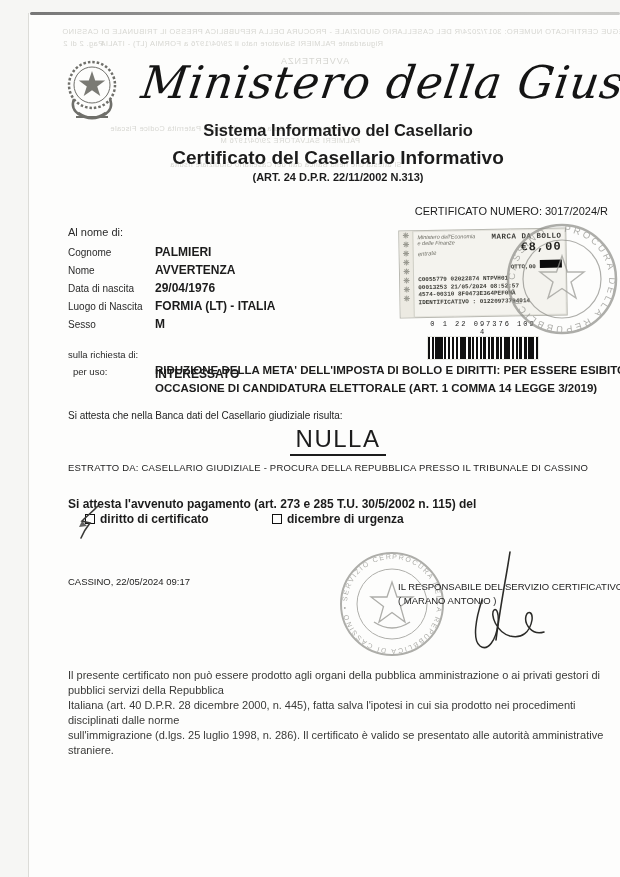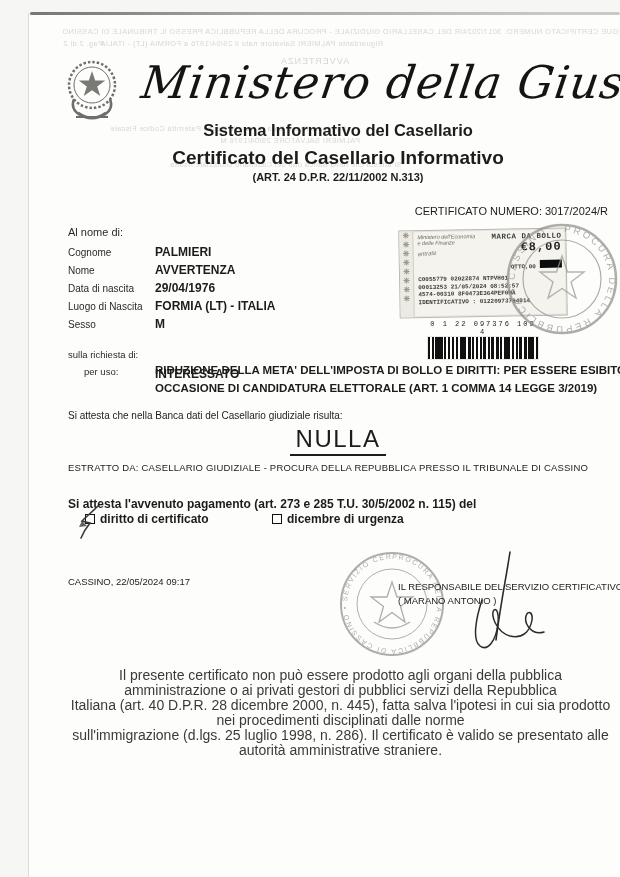--- a/index.html
+++ b/index.html
@@ -42,21 +42,21 @@
   .nulla{
     font-size:24px;letter-spacing:1.5px;text-align:center;
     border-bottom:2px solid #1c1c1c;padding:0 6px 1px 6px;display:inline-block;
   }
   .extract{font-size:9.5px;letter-spacing:.2px;white-space:nowrap;}
   .pay-statement{font-size:12px;font-weight:bold;}
   .chk-box{width:10px;height:10px;border:1.5px solid #111;display:inline-block;}
   .chk-label{font-size:12px;font-weight:bold;}
   .issue-date{font-size:9.5px;}
   .signer{font-size:9.5px;white-space:nowrap;}
-  .footer-text{font-size:14px;color:#3a3a38;line-height:15px;text-align:center;}
+  .footer-text{font-size:11px;color:#3a3a38;line-height:15px;}
   
   .bollo{
     border:1px solid #b9b9b2;background:#f4f3ee;
     transform:rotate(-1deg);display:flex;
     box-shadow:0 0 0 1px #e4e3dc inset;
   }
   .bollo-strip{
     width:14px;border-right:1px solid #cfcfc6;background:#eceae2;
     font-size:8px;color:#8b8b82;text-align:center;line-height:9px;overflow:hidden;
   }
@@ -164,21 +164,21 @@
     <circle cx="59" cy="59" r="54" fill="none" stroke="#8f8f8a" stroke-width="2.5"></circle>
     <circle cx="59" cy="59" r="39" fill="none" stroke="#8f8f8a" stroke-width="1.2"></circle>
     <text font-size="9.5" fill="#8f8f8a" letter-spacing="2.5" font-family="Liberation Sans, sans-serif">
       <textPath href="#arc1" startOffset="2">PROCURA DELLA REPUBBLICA • CASSINO</textPath>
     </text>
     <path d="M59 36 L64.5 52 L81 52 L68 62 L73 78 L59 68.5 L45 78 L50 62 L37 52 L53.5 52 Z" fill="none" stroke="#999994" stroke-width="1.4"></path>
   </svg>
 
   <div class="abs small-label" style="left:68px;top:349px;">sulla richiesta di:</div>
   <div class="abs f-value" style="left:155px;top:346px;margin-top:21px;">INTERESSATO</div>
-  <div class="abs small-label" style="left:84px;top:366px;">per uso:</div>
+  <div class="abs small-label" style="left:73px;top:366px;">per uso:</div>
   <div class="abs use-line" style="left:155px;top:364px;">RIDUZIONE DELLA META' DELL'IMPOSTA DI BOLLO E DIRITTI: PER ESSERE ESIBITO IN</div>
   <div class="abs use-line" style="left:155px;top:382px;">OCCASIONE DI CANDIDATURA ELETTORALE (ART. 1 COMMA 14 LEGGE 3/2019)</div>
 
   <div class="abs statement" style="left:68px;top:410px;">Si attesta che nella Banca dati del Casellario giudiziale risulta:</div>
   <div class="abs extract" style="left:68px;top:462px;">ESTRATTO DA: CASELLARIO GIUDIZIALE - PROCURA DELLA REPUBBLICA PRESSO IL TRIBUNALE DI CASSINO</div>
   <div class="abs" style="left:68px;top:425px;width:540px;text-align:center;">
     <span class="nulla">NULLA</span>
   </div>
 
   <div class="abs pay-statement" style="left:68px;top:497px;">Si attesta l'avvenuto pagamento (art. 273 e 285 T.U. 30/5/2002 n. 115) del</div>

